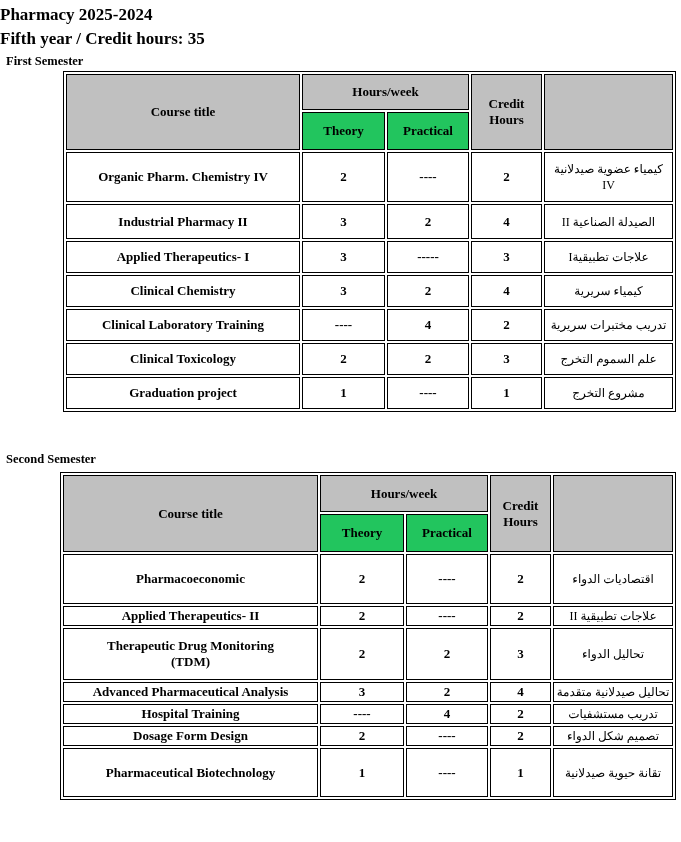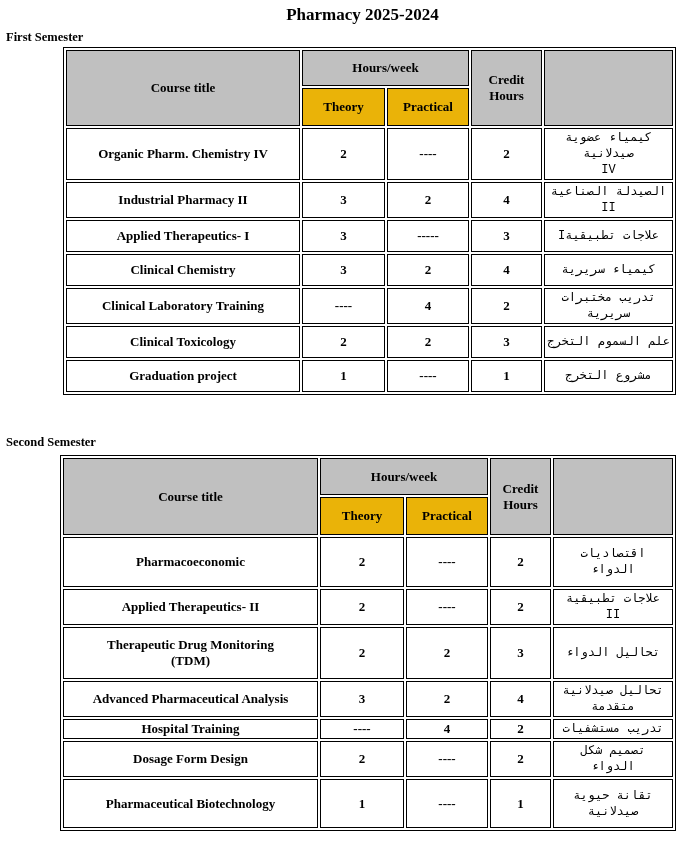--- a/index.html
+++ b/index.html
@@ -9,25 +9,24 @@
     width: 681px;
     height: 842px;
     overflow: hidden;
     font-family: "Liberation Serif", serif;
     color: #000000;
   }
   .page { width: 681px; height: 842px; position: relative; }
 
   .doc-title {
     padding-top: 3px;
-    text-align: center;
+    text-align: left;
     font-weight: bold;
     font-size: 17px;
     line-height: 24px;
-    padding-left: 44px;
   }
 
   .section-label {
     font-weight: bold;
     font-size: 12.5px;
     line-height: 14px;
     margin: 3px 0 3px 6px;
   }
   .section-label.second { margin-top: 40px; margin-bottom: 6px; }
 
@@ -46,51 +45,52 @@
     text-align: center;
     vertical-align: middle;
     padding: 1px 2px;
     overflow: hidden;
   }
   th {
     background: #c0c0c0;
     font-weight: bold;
     font-size: 13px;
   }
-  th.th-sub { background: #eab308; }
+  th.th-sub { background: #22c55e; }
   th.th-credit, td.td-course, td.td-arabic { white-space: pre-line; }
 
   thead tr:nth-child(1) { height: 36px; }
   thead tr:nth-child(2) { height: 38px; }
   .t2 thead tr:nth-child(1) { height: 37px; }
 
   td.td-course { font-weight: bold; font-size: 13px; }
   td.td-num    { font-weight: bold; font-size: 13px; }
   td.td-arabic {
     font-size: 12px;
-    font-family: Liberation Mono, monospace;
+    font-family: Liberation Serif, serif;
     line-height: 16px;
   }
 
   .t1 tbody tr { height: 32px; }
   .t1 tbody tr:nth-child(1) { height: 50px; }
   .t1 tbody tr:nth-child(2) { height: 35px; margin-left: 12px; }
 
   .t2 tbody tr { height: 15px; }
   .t2 tbody tr:nth-child(1) { height: 50px; }
   .t2 tbody tr:nth-child(3) { height: 52px; }
   .t2 tbody tr:nth-child(7) { height: 49px; }
 </style>
 </head>
 <body>
 
 <div class="page">
 
   <div class="doc-title">
     <div>Pharmacy 2025-2024</div>
+    <div>Fifth year / Credit hours: 35</div>
   </div>
 
   <div class="section-label first">First Semester</div>
 
   <table class="sem t1">
     <colgroup>
       <col style="width:234px">
         <col style="width:83px">
         <col style="width:82px">
         <col style="width:71px">

